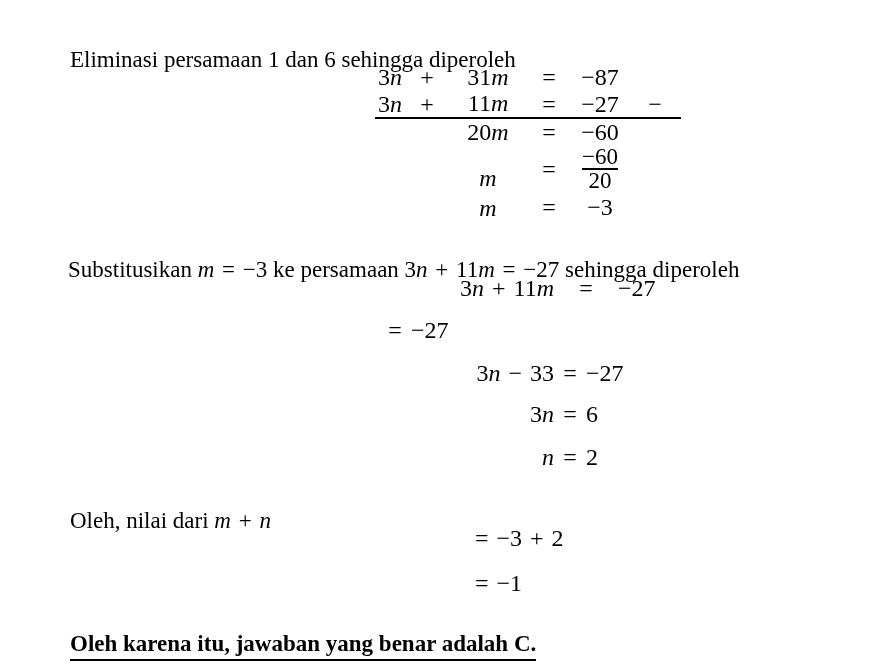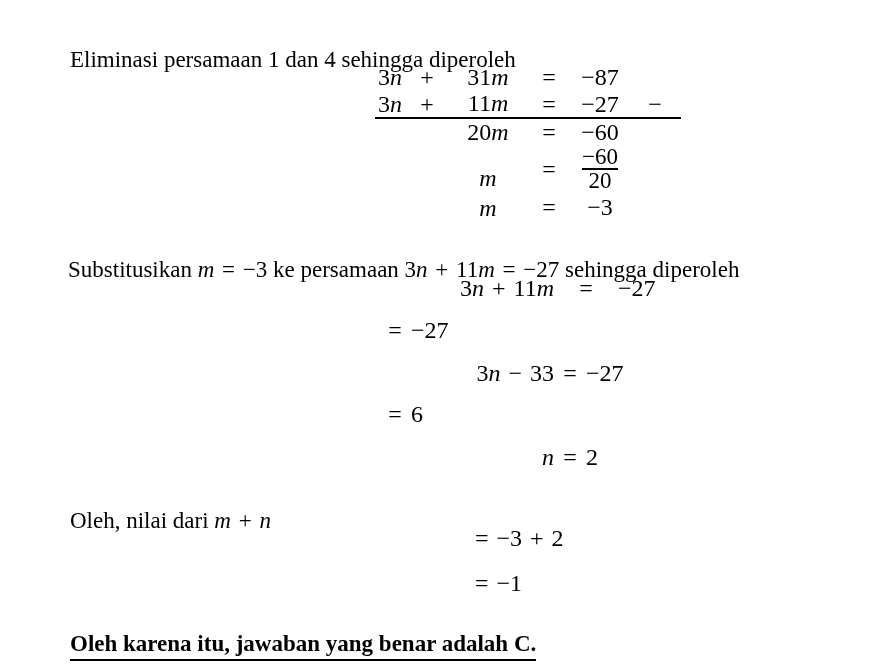--- a/index.html
+++ b/index.html
@@ -84,21 +84,21 @@
   #conclusion-line .underline-wrap {
     display: inline-block;
     border-bottom: 2.5px solid #000;
     padding-bottom: 1px;
     text-align: right;
   }
 </style>
 </head>
 <body>
 
-<p class="abs text-line" id="intro-line"><span>Eliminasi persamaan 1 dan 4 sehingga diperoleh</span></p>
+<p class="abs text-line" id="intro-line"><span>Eliminasi persamaan 1 dan 6 sehingga diperoleh</span></p>
 
 <div class="abs" id="elimination">
     <div class="elim-row r0">
       <div class="cell c0 math">3<i>n</i></div>
       <div class="cell c1 math">+</div>
       <div class="cell c2 math">31<i>m</i></div>
       <div class="cell c3 math">=</div>
       <div class="cell c4 math">−87</div>
       <div class="cell c5 math"></div>
     </div>
@@ -157,20 +157,21 @@
     <div class="step step1 math">
       <span class="eq">=</span>
       <span class="rhs">−27</span>
     </div>
     <div class="step step2 math">
       <span class="lhs">3<i>n</i> − 33</span>
       <span class="eq">=</span>
       <span class="rhs">−27</span>
     </div>
     <div class="step step3 math">
+      <span class="lhs">3<i>n</i></span>
       <span class="eq">=</span>
       <span class="rhs">6</span>
     </div>
     <div class="step step4 math">
       <span class="lhs"><i>n</i></span>
       <span class="eq">=</span>
       <span class="rhs">2</span>
     </div>
   </div>
 

